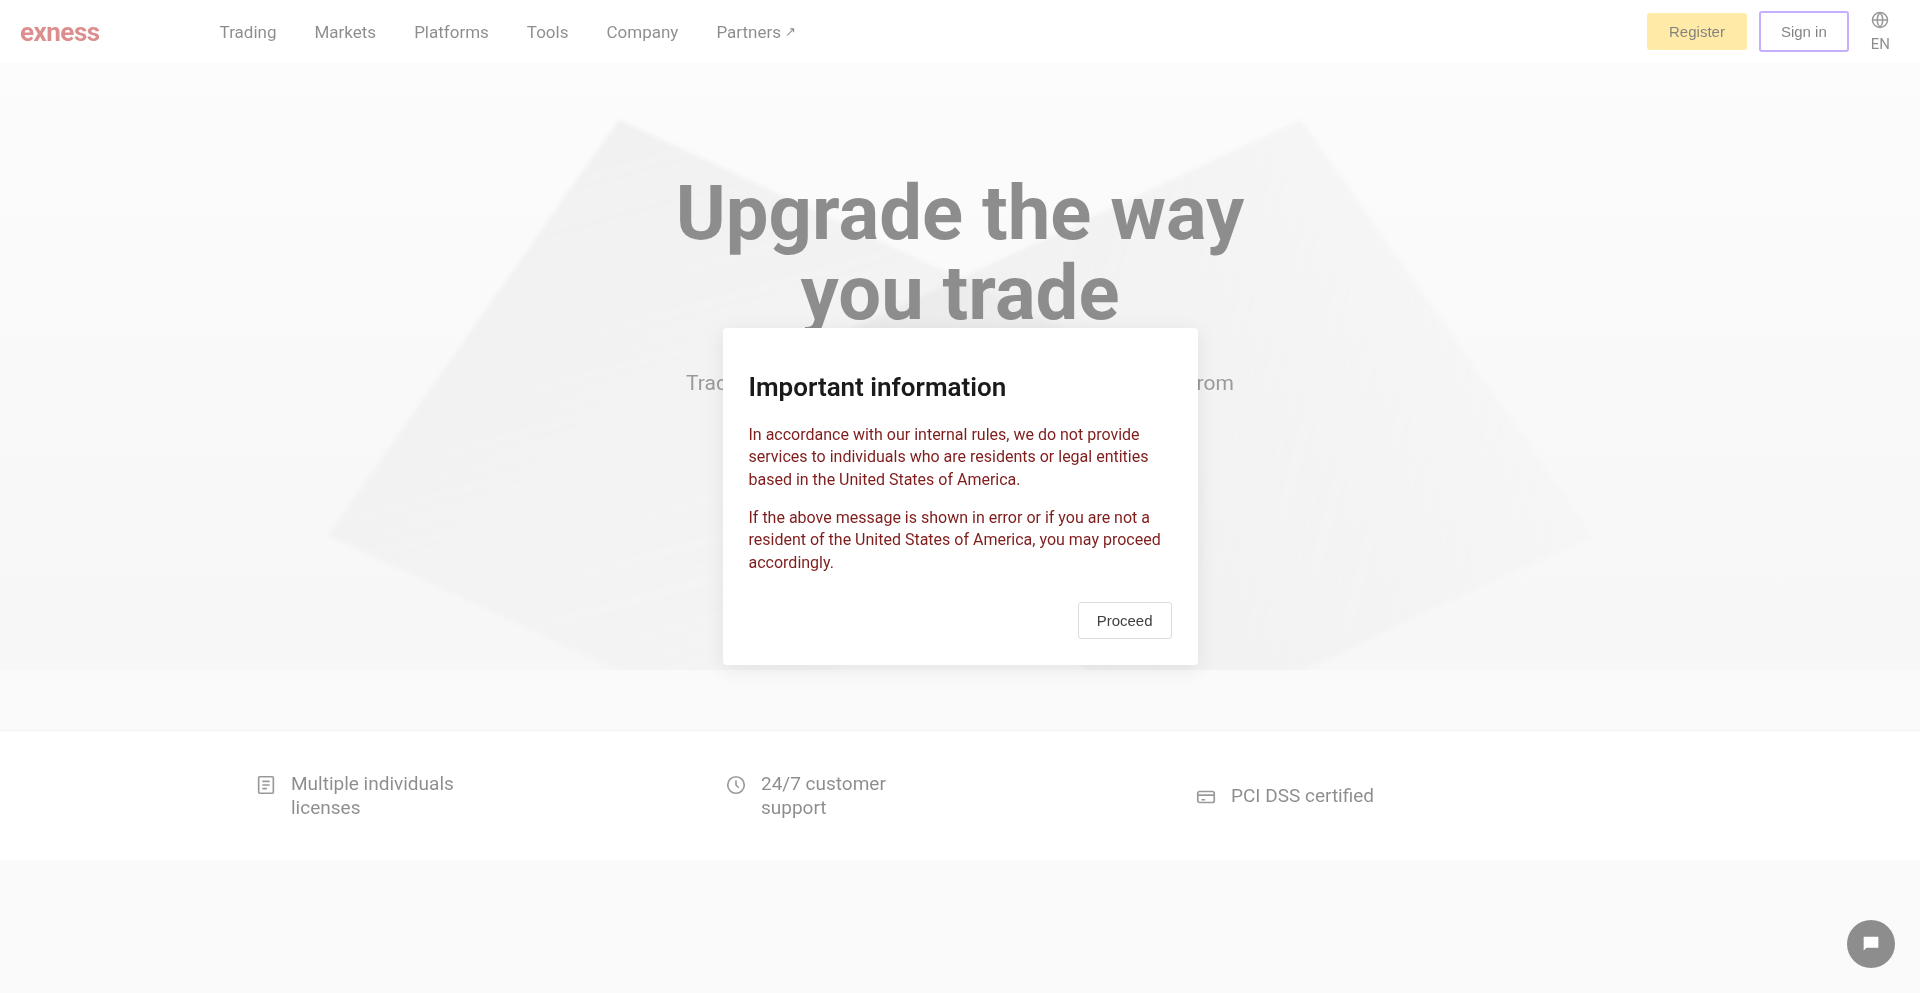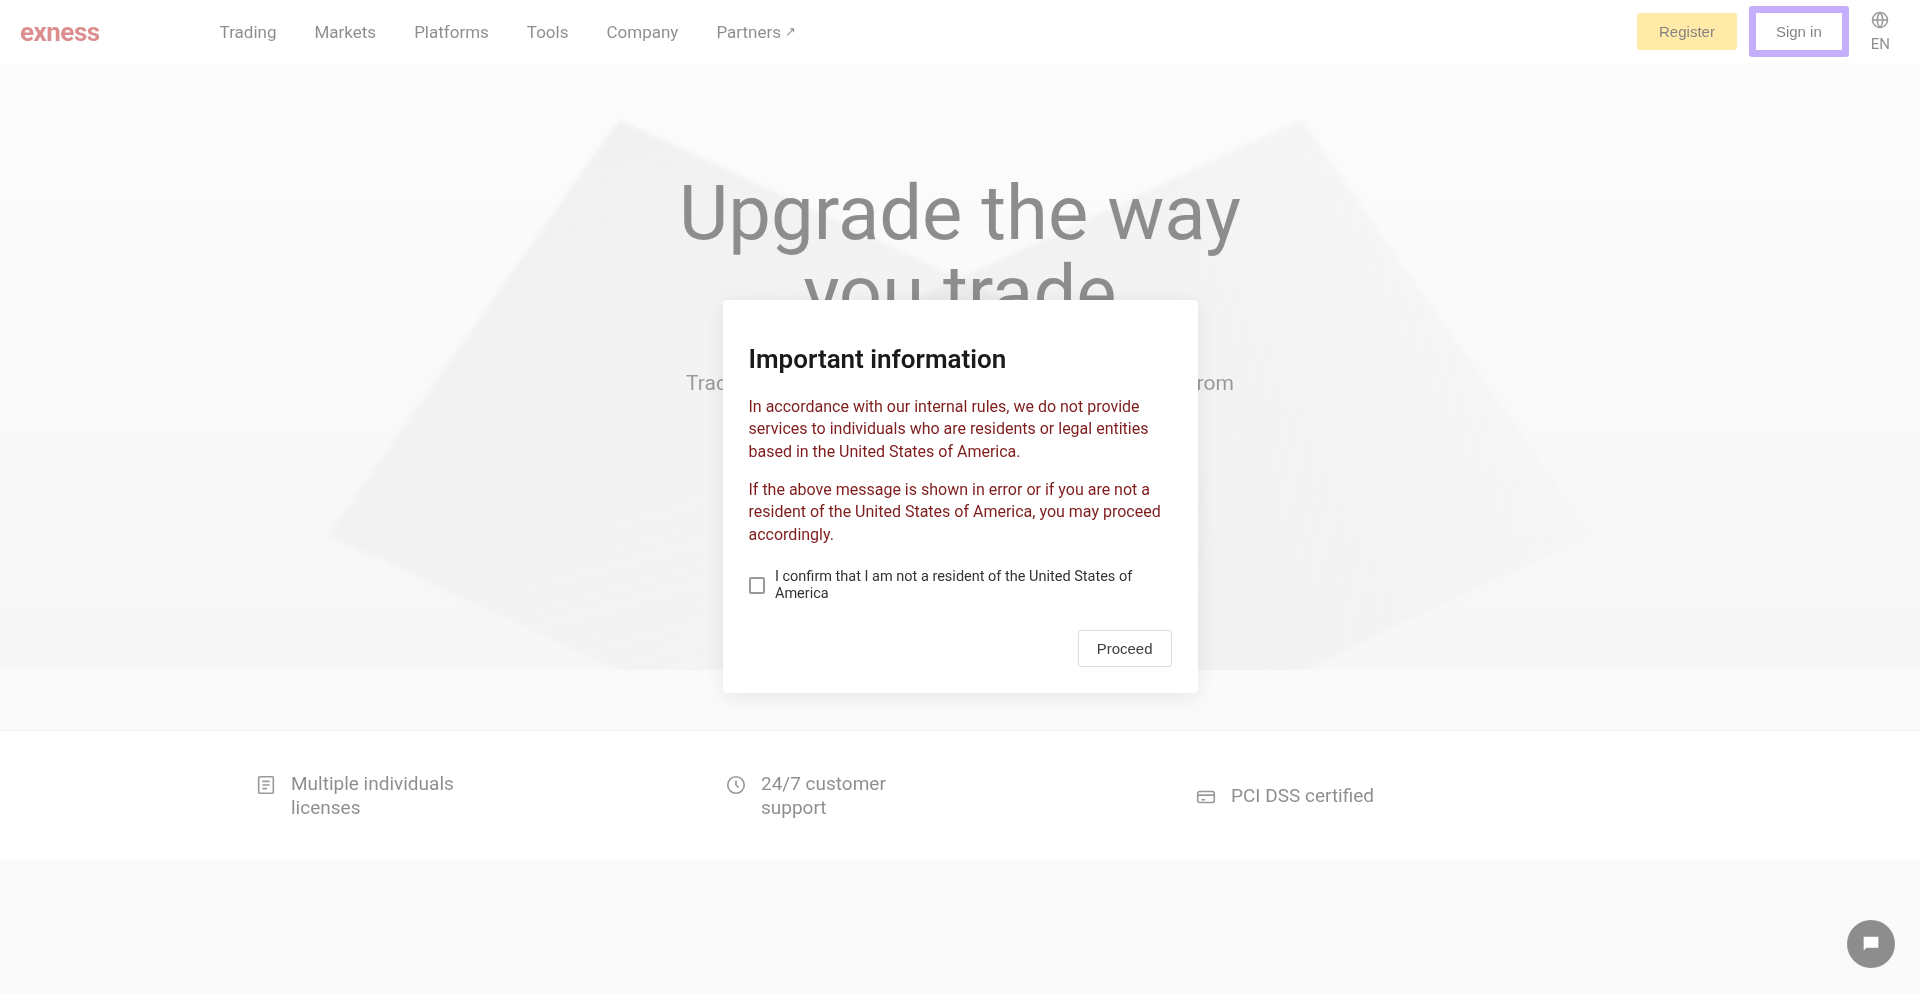--- a/index.html
+++ b/index.html
@@ -68,21 +68,21 @@
       border-radius: 3px;
       font-size: 15px;
       font-weight: 500;
       cursor: pointer;
     }
     
     .btn-signin {
       background: #fff;
       color: #000;
       padding: 10px 20px;
-      border: 7px solid #8b5cf6;
+      border: 2px solid #8b5cf6;
       border-radius: 3px;
       font-size: 15px;
       font-weight: 500;
       cursor: pointer;
     }
     
     .lang-switcher {
       display: flex;
       align-items: center;
       gap: 6px;
@@ -124,21 +124,21 @@
     }
     
     .shape-right {
       right: 450px;
       top: 120px;
       transform: rotate(-25deg) skew(10deg);
     }
     
     .hero-title {
       font-size: 76px;
-      font-weight: 400;
+      font-weight: 700;
       color: #1a1a1a;
       text-align: center;
       line-height: 1.05;
       z-index: 2;
       margin-top: -40px;
     }
     
     .hero-subtitle {
       font-size: 21px;
       color: #333;
@@ -384,24 +384,20 @@
     <div class="feature-text">PCI DSS certified</div>
   </div>
 </section>
 
 <div class="modal-overlay">
   <div class="modal">
     <h2 class="modal-title">Important information</h2>
     <p class="modal-text">In accordance with our internal rules, we do not provide services to individuals who are residents or legal entities based in the United States of America.</p>
     <p class="modal-text">If the above message is shown in error or if you are not a resident of the United States of America, you may proceed accordingly.</p>
 
-    <div class="modal-checkbox-row">
-      <div class="modal-checkbox"></div>
-      <span class="modal-checkbox-label">I confirm that I am not a resident of the United States of America</span>
-    </div>
 
     <div class="modal-footer">
       <button class="btn-proceed">Proceed</button>
     </div>
   </div>
 </div>
 
 <div class="chat-bubble">
   <svg class="chat-icon" viewBox="0 0 24 24">
     <path d="M4 4h16v12H7l-3 3V4z" fill="#fff"></path>

